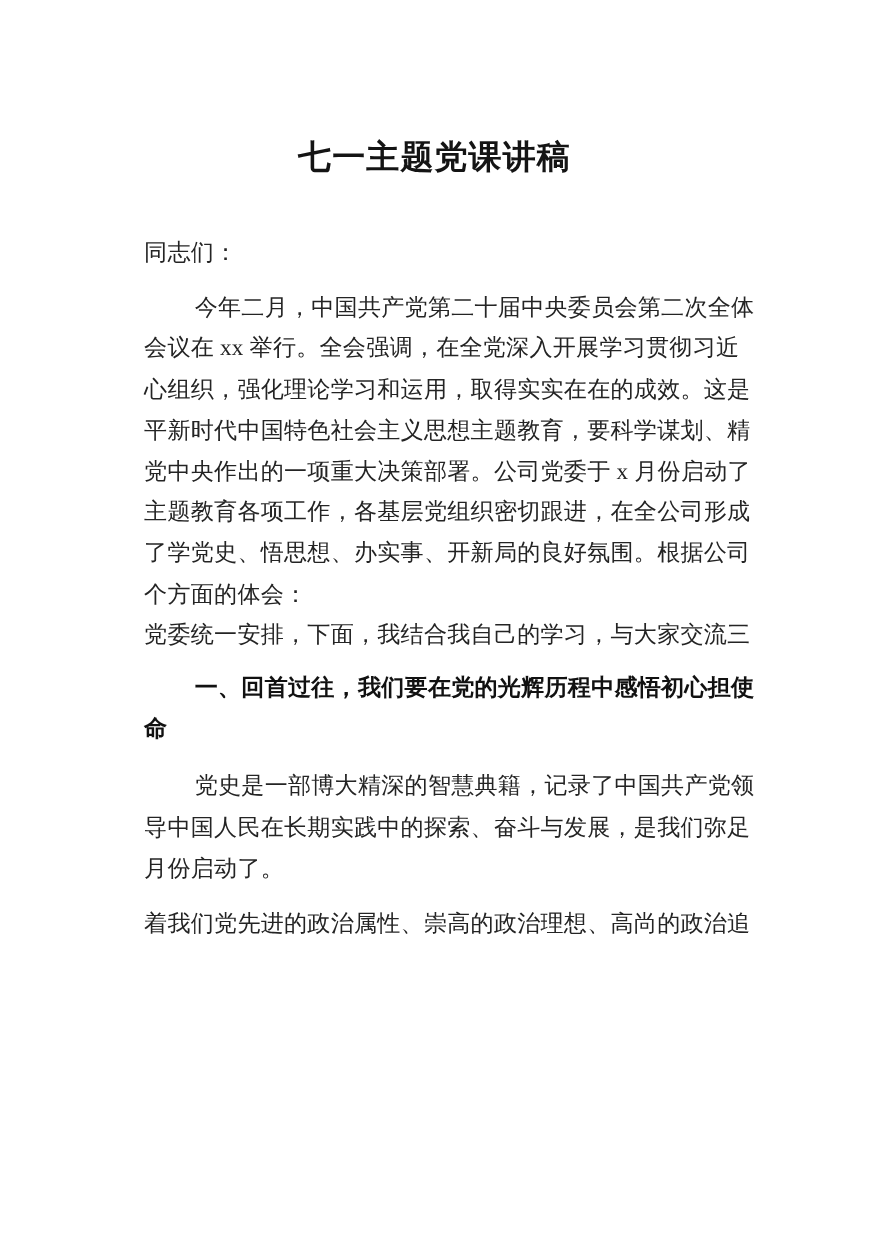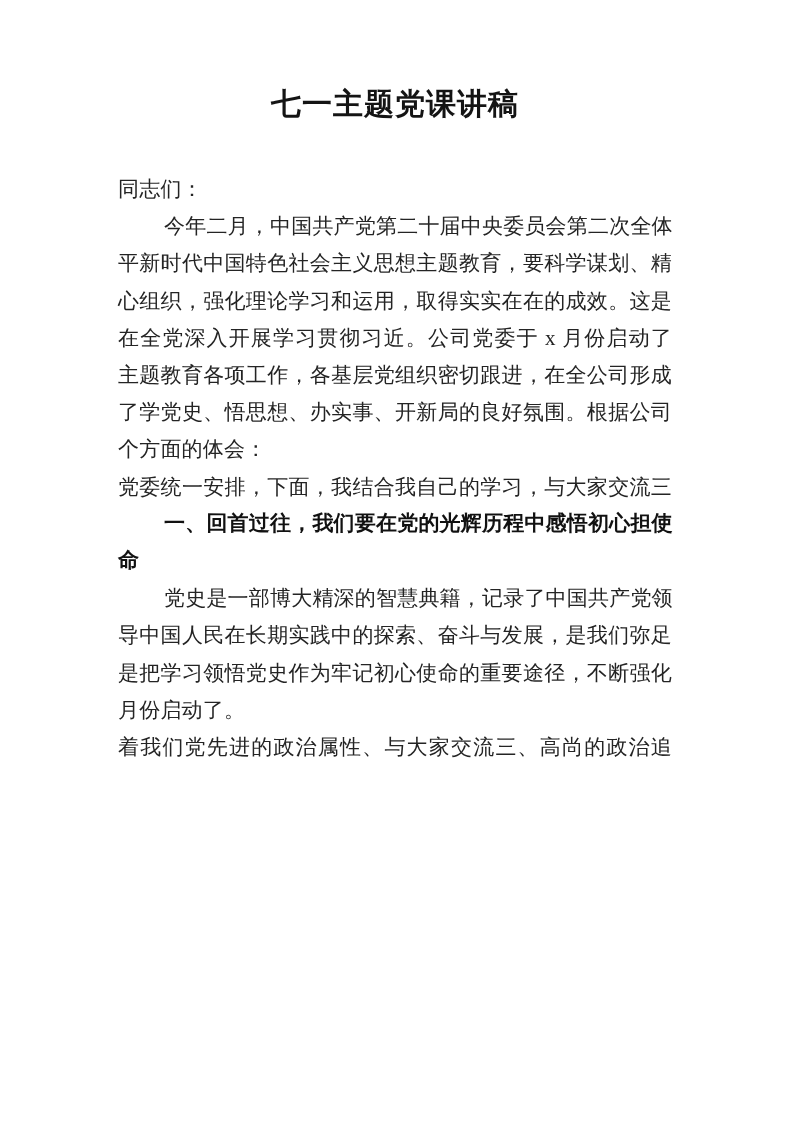--- a/index.html
+++ b/index.html
@@ -12,31 +12,31 @@
     font-family: "Liberation Serif", "DejaVu Serif", serif;
     color: #212121;
   }
   .content {
     position: absolute;
     left: 118px;
     top: 0;
     width: 554px;
   }
   .doc-title {
-    margin-top: 80px;
+    margin-top: 120px;
     margin-bottom: 43px;
     line-height: 48px;
     font-size: 30px;
     font-weight: 700;
     text-align: center;
     letter-spacing: 1px;
     color: #141414;
     font-family: Liberation Sans, sans-serif;
   }
-  .para { margin: 0; }
+  .para { margin: 13px; }
   .line {
     line-height: 37.2px;
     font-size: 21px;
     letter-spacing: 0.2px;
     text-align: justify;
     text-align-last: justify;
     white-space: nowrap;
     color: #242424;
   }
   .para.indent .line.first { padding-left: 46px; }
@@ -55,39 +55,39 @@
   <div class="content">
 
     <div class="doc-title">七一主题党课讲稿</div>
 
     <div class="para">
         <div class="line first last">同志们：</div>
       </div>
 
     <div class="para indent">
         <div class="line first">今年二月，中国共产党第二十届中央委员会第二次全体</div>
+        <div class="line">会议在 xx 举行。全会强调，在全党深入开展学习贯彻习近</div>
+        <div class="line">心组织，强化理论学习和运用，取得实实在在的成效。这是</div>
         <div class="line">平新时代中国特色社会主义思想主题教育，要科学谋划、精</div>
-        <div class="line">心组织，强化理论学习和运用，取得实实在在的成效。这是</div>
-        <div class="line">在全党深入开展学习贯彻习近。公司党委于 x 月份启动了</div>
+        <div class="line">党中央作出的一项重大决策部署。公司党委于 x 月份启动了</div>
         <div class="line">主题教育各项工作，各基层党组织密切跟进，在全公司形成</div>
         <div class="line">了学党史、悟思想、办实事、开新局的良好氛围。根据公司</div>
         <div class="line last">个方面的体会：</div>
         <div class="line">党委统一安排，下面，我结合我自己的学习，与大家交流三</div>
       </div>
 
     <div class="para indent heading">
         <div class="line first">一、回首过往，我们要在党的光辉历程中感悟初心担使</div>
         <div class="line last">命</div>
       </div>
 
     <div class="para indent">
         <div class="line first">党史是一部博大精深的智慧典籍，记录了中国共产党领</div>
         <div class="line">导中国人民在长期实践中的探索、奋斗与发展，是我们弥足</div>
-        <div class="line">是把学习领悟党史作为牢记初心使命的重要途径，不断强化</div>
         <div class="line last">月份启动了。</div>
       </div>
 
     <div class="para indent">
-        <div class="line">着我们党先进的政治属性、与大家交流三、高尚的政治追</div>
+        <div class="line">着我们党先进的政治属性、崇高的政治理想、高尚的政治追</div>
       </div>
 
   </div>
 </div>
 
 </body></html>

